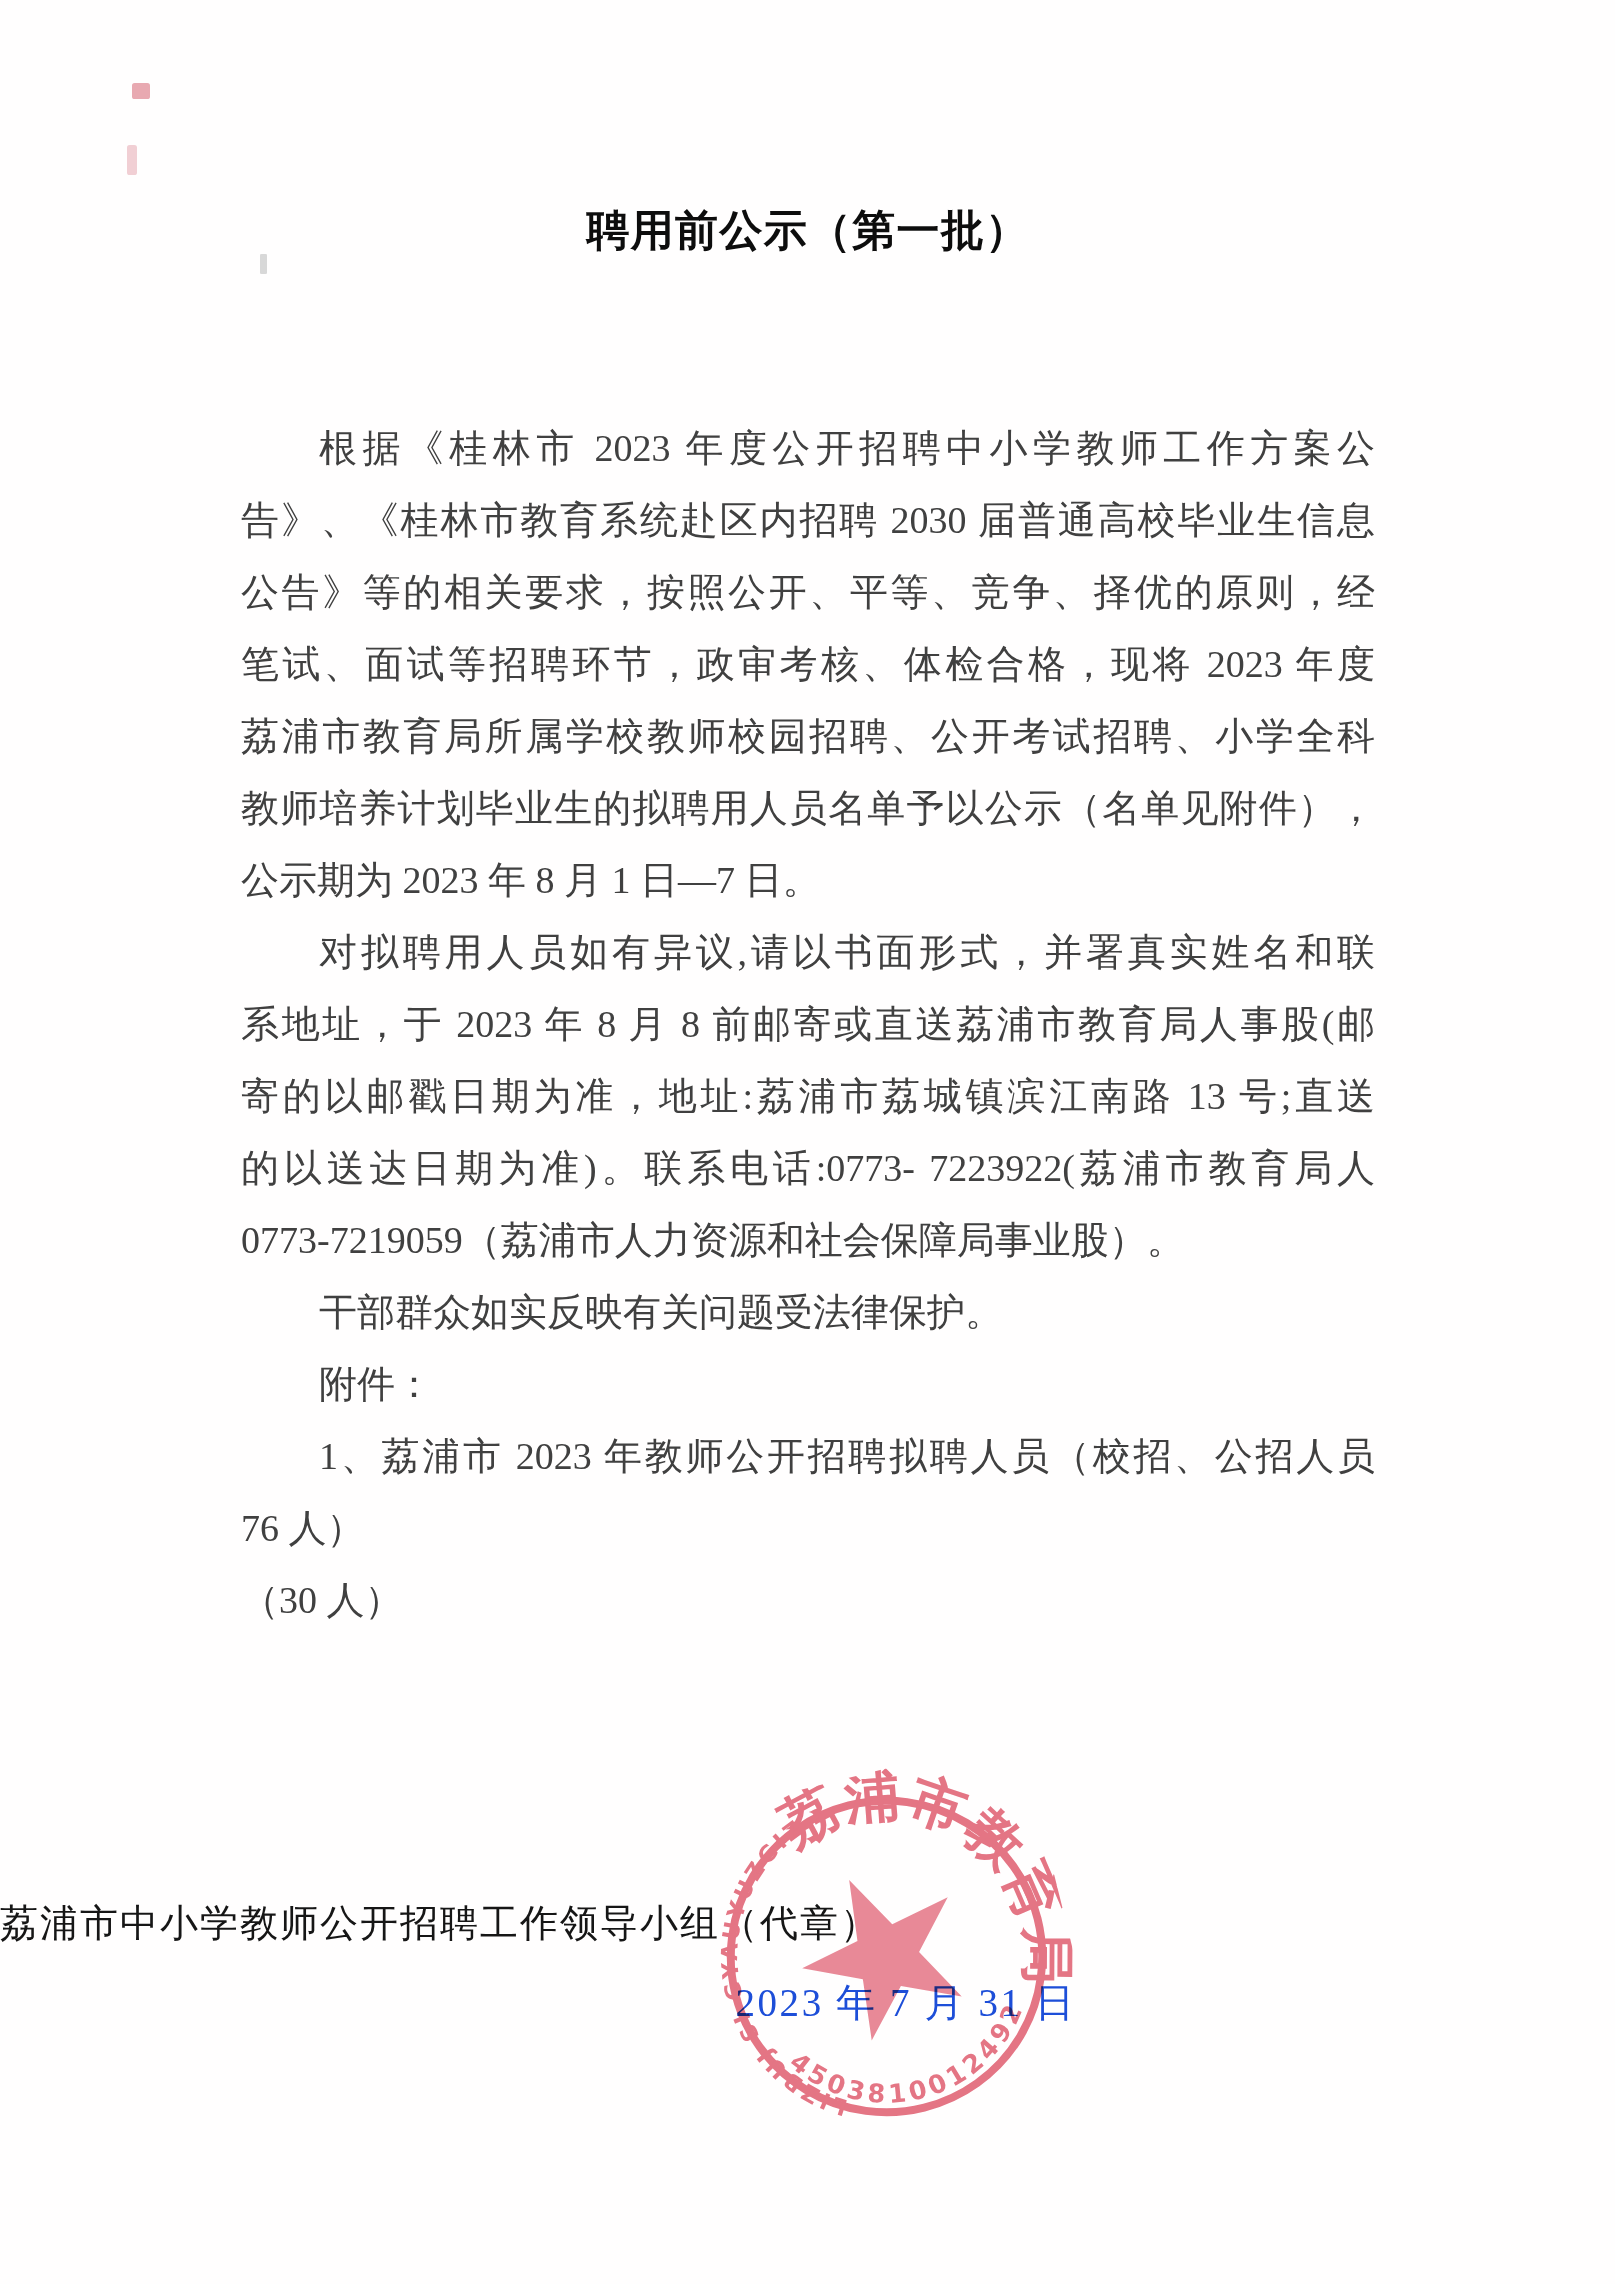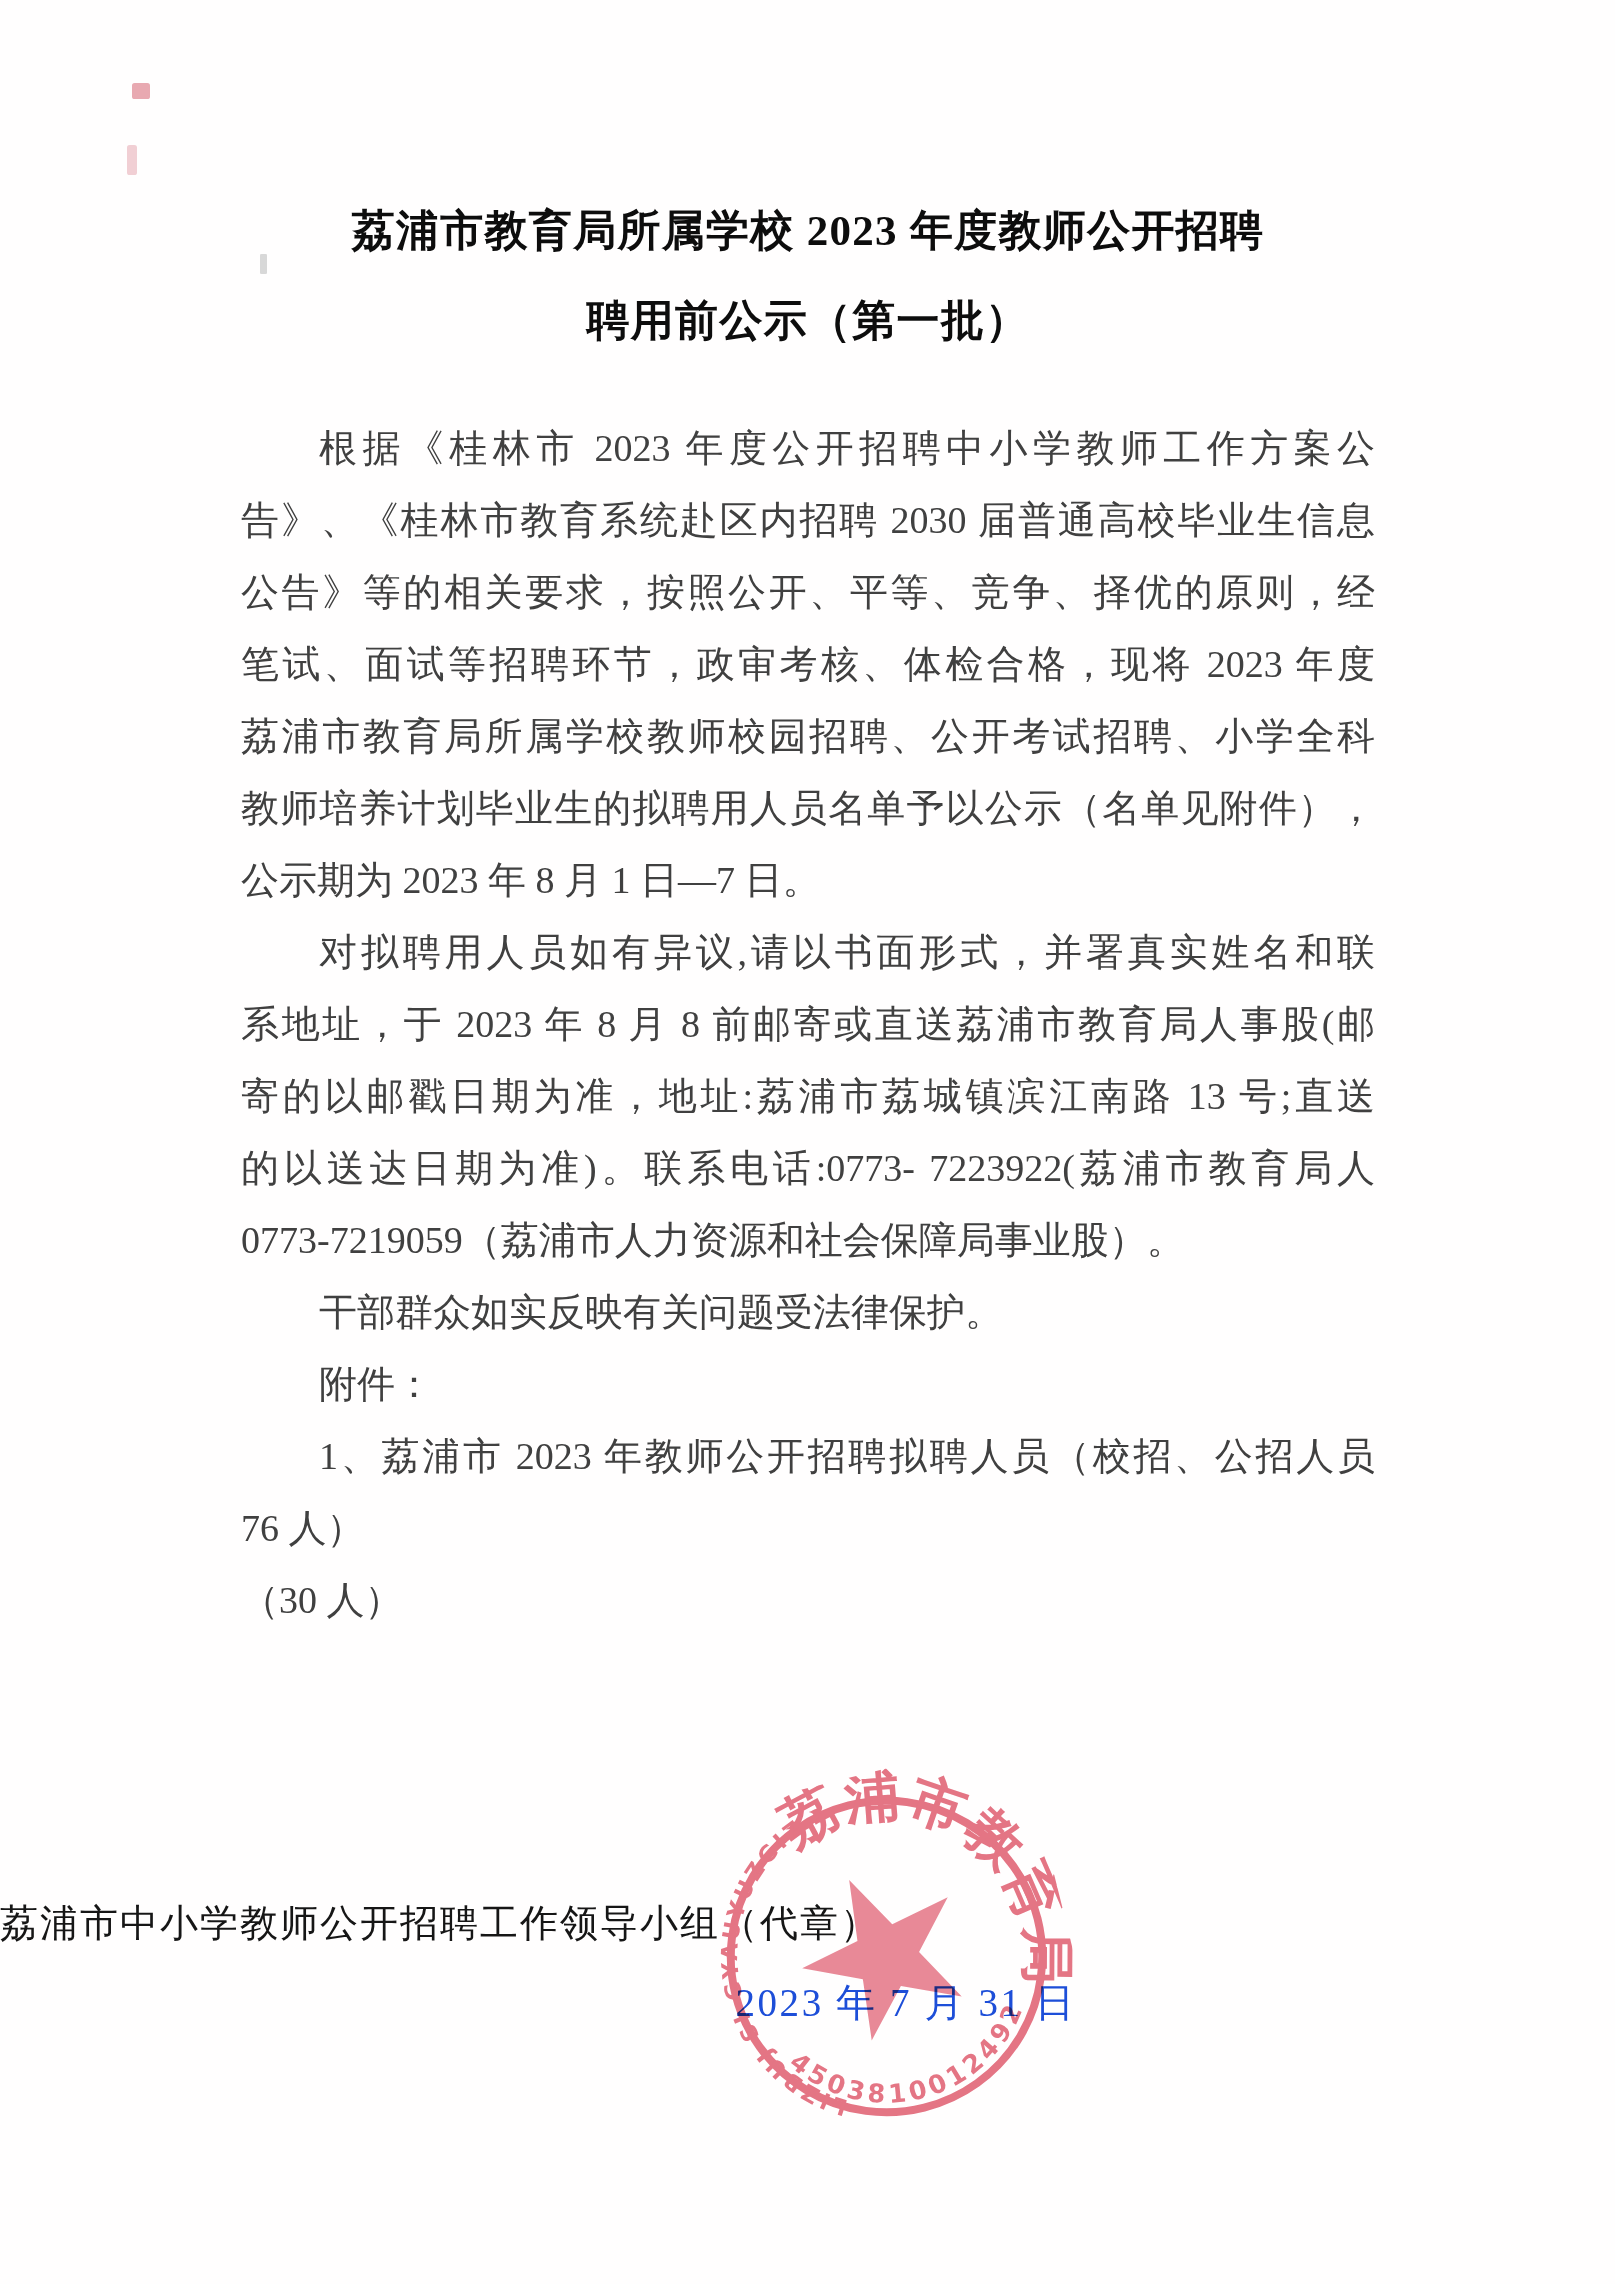--- a/index.html
+++ b/index.html
@@ -60,21 +60,20 @@
 </head>
 <body>
 
 <div class="sheet">
 
   <div class="artifact a1"></div>
   <div class="artifact a2"></div>
   <div class="artifact a3"></div>
 
   <header class="title">
-    <div>荔浦市教育局所属学校 2023 年度教师公开招聘</div>
     <div>聘用前公示（第一批）</div>
   </header>
 
   <main class="bodytext">
     <div class="line indent fill">根据《桂林市 2023 年度公开招聘中小学教师工作方案公</div>
     <div class="line fill">告》、《桂林市教育系统赴区内招聘 2030 届普通高校毕业生信息</div>
     <div class="line fill">公告》等的相关要求，按照公开、平等、竞争、择优的原则，经</div>
     <div class="line fill">笔试、面试等招聘环节，政审考核、体检合格，现将 2023 年度</div>
     <div class="line fill">荔浦市教育局所属学校教师校园招聘、公开考试招聘、小学全科</div>
     <div class="line fill">教师培养计划毕业生的拟聘用人员名单予以公示（名单见附件），</div>

